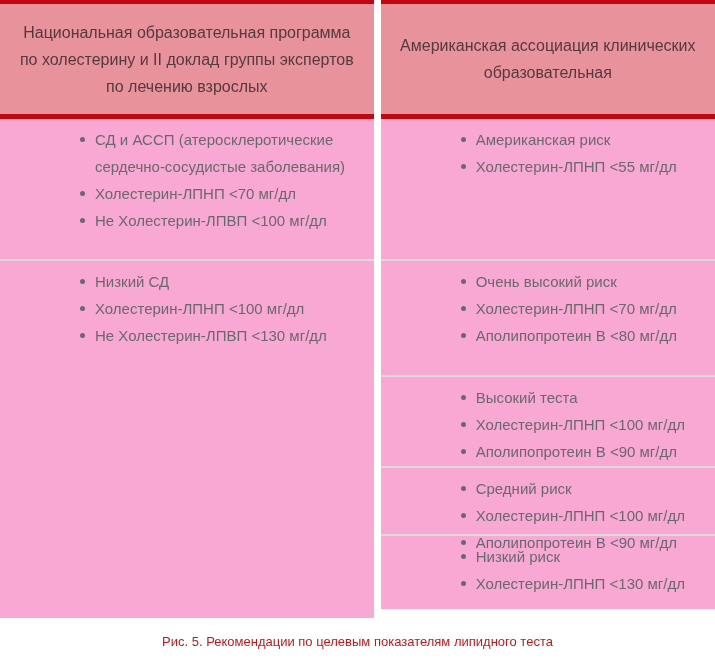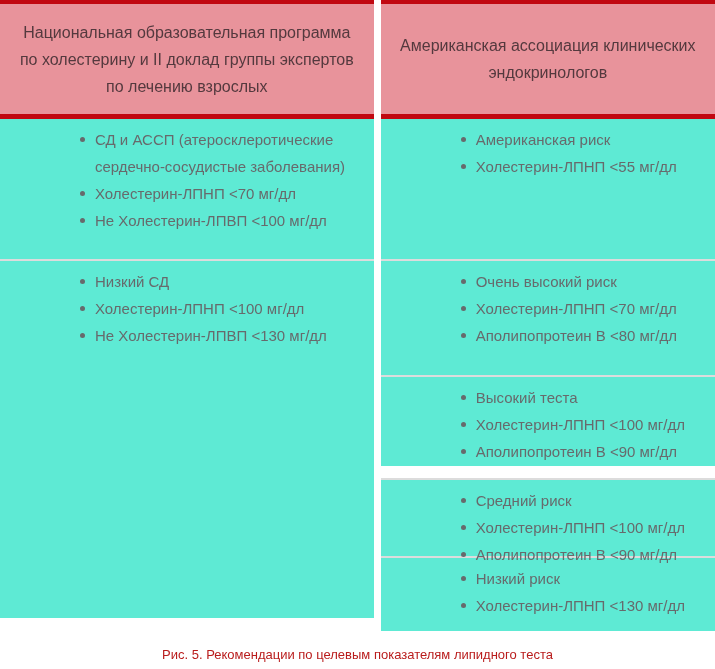--- a/index.html
+++ b/index.html
@@ -30,30 +30,30 @@
     display: flex;
     align-items: center;
     justify-content: center;
     text-align: center;
     padding: 0 13px;
     color: #54393e;
     font-size: 16px;
     line-height: 27px;
   }
   .sec {
-    background: #5eead4;
+    background: #f9a8d4;
     padding: 7px 6px 0 78px;
   }
   .sec + .sec { border-top: 2px solid #dcdcdc; }
   .sec-l0 { height: 140px; }
   .sec-l1 { height: 359px; }
   .sec-r0 { height: 140px; }
   .sec-r1 { height: 116px; }
   .sec-r2 { height: 91px; }
-  .sec-r3 { height: 78px; margin-top: 12px; }
+  .sec-r3 { height: 68px; }
   .sec-r4 { height: 75px; }
   ul.items { list-style: none; }
   ul.items li {
     position: relative;
     padding-left: 17px;
     color: #676a6c;
     font-size: 15px;
     line-height: 27px;
   }
   .bullet {
@@ -94,21 +94,21 @@
         <ul class="items">
           <li><span class="bullet"></span><span>Низкий СД</span></li>
           <li><span class="bullet"></span><span>Холестерин-ЛПНП &lt;100 мг/дл</span></li>
           <li><span class="bullet"></span><span>Не Холестерин-ЛПВП &lt;130 мг/дл</span></li>
         </ul>
       </div>
     </div>
 
     <div class="col col-right">
       <div class="header">
-        <span>Американская ассоциация клинических эндокринологов</span>
+        <span>Американская ассоциация клинических образовательная</span>
       </div>
       <div class="sec sec-r0">
         <ul class="items">
           <li><span class="bullet"></span><span>Американская риск</span></li>
           <li><span class="bullet"></span><span>Холестерин-ЛПНП &lt;55 мг/дл</span></li>
         </ul>
       </div>
       <div class="sec sec-r1">
         <ul class="items">
           <li><span class="bullet"></span><span>Очень высокий риск</span></li>

